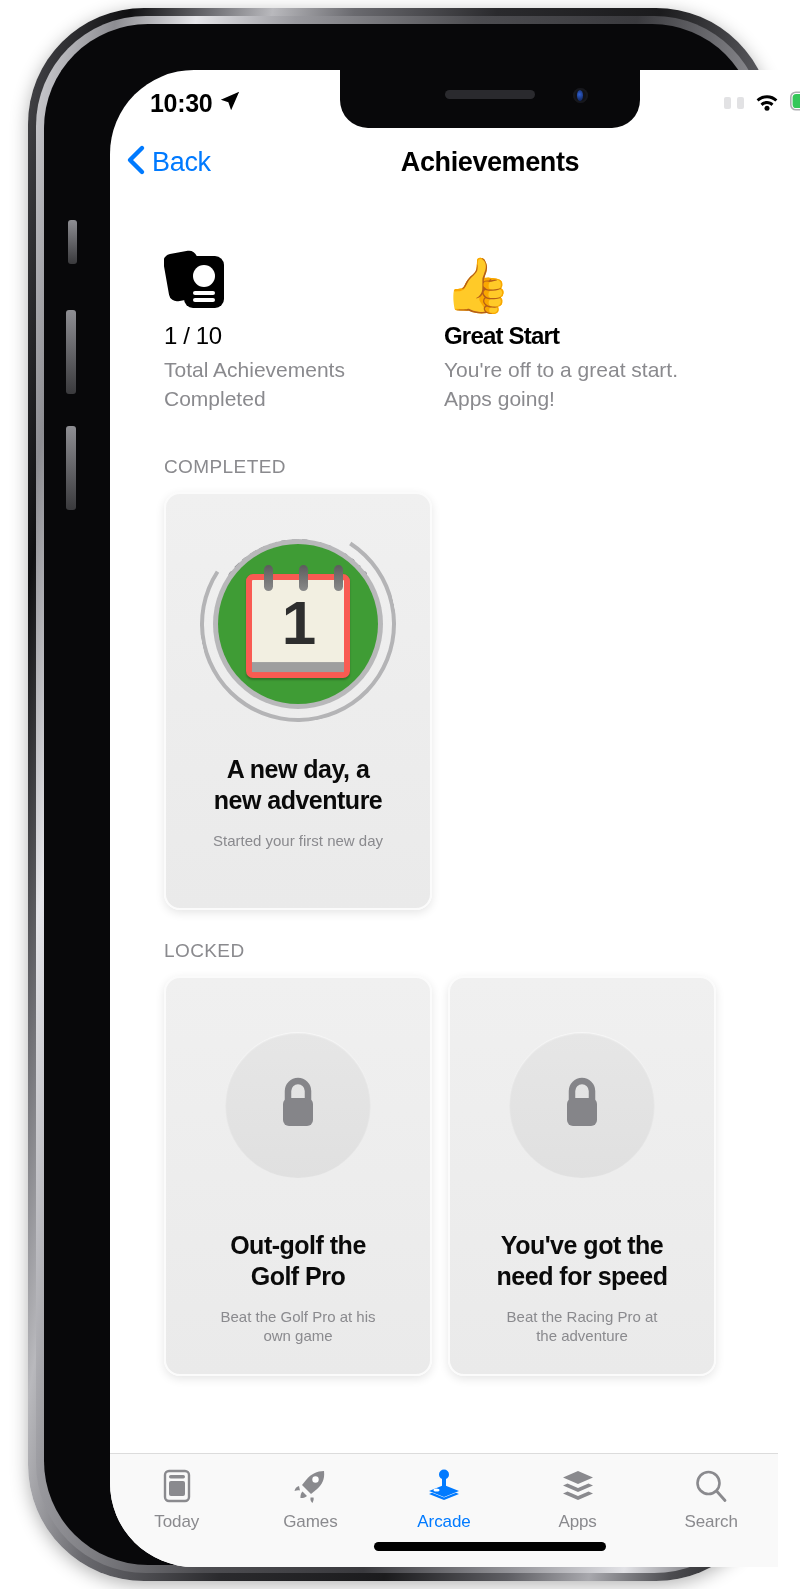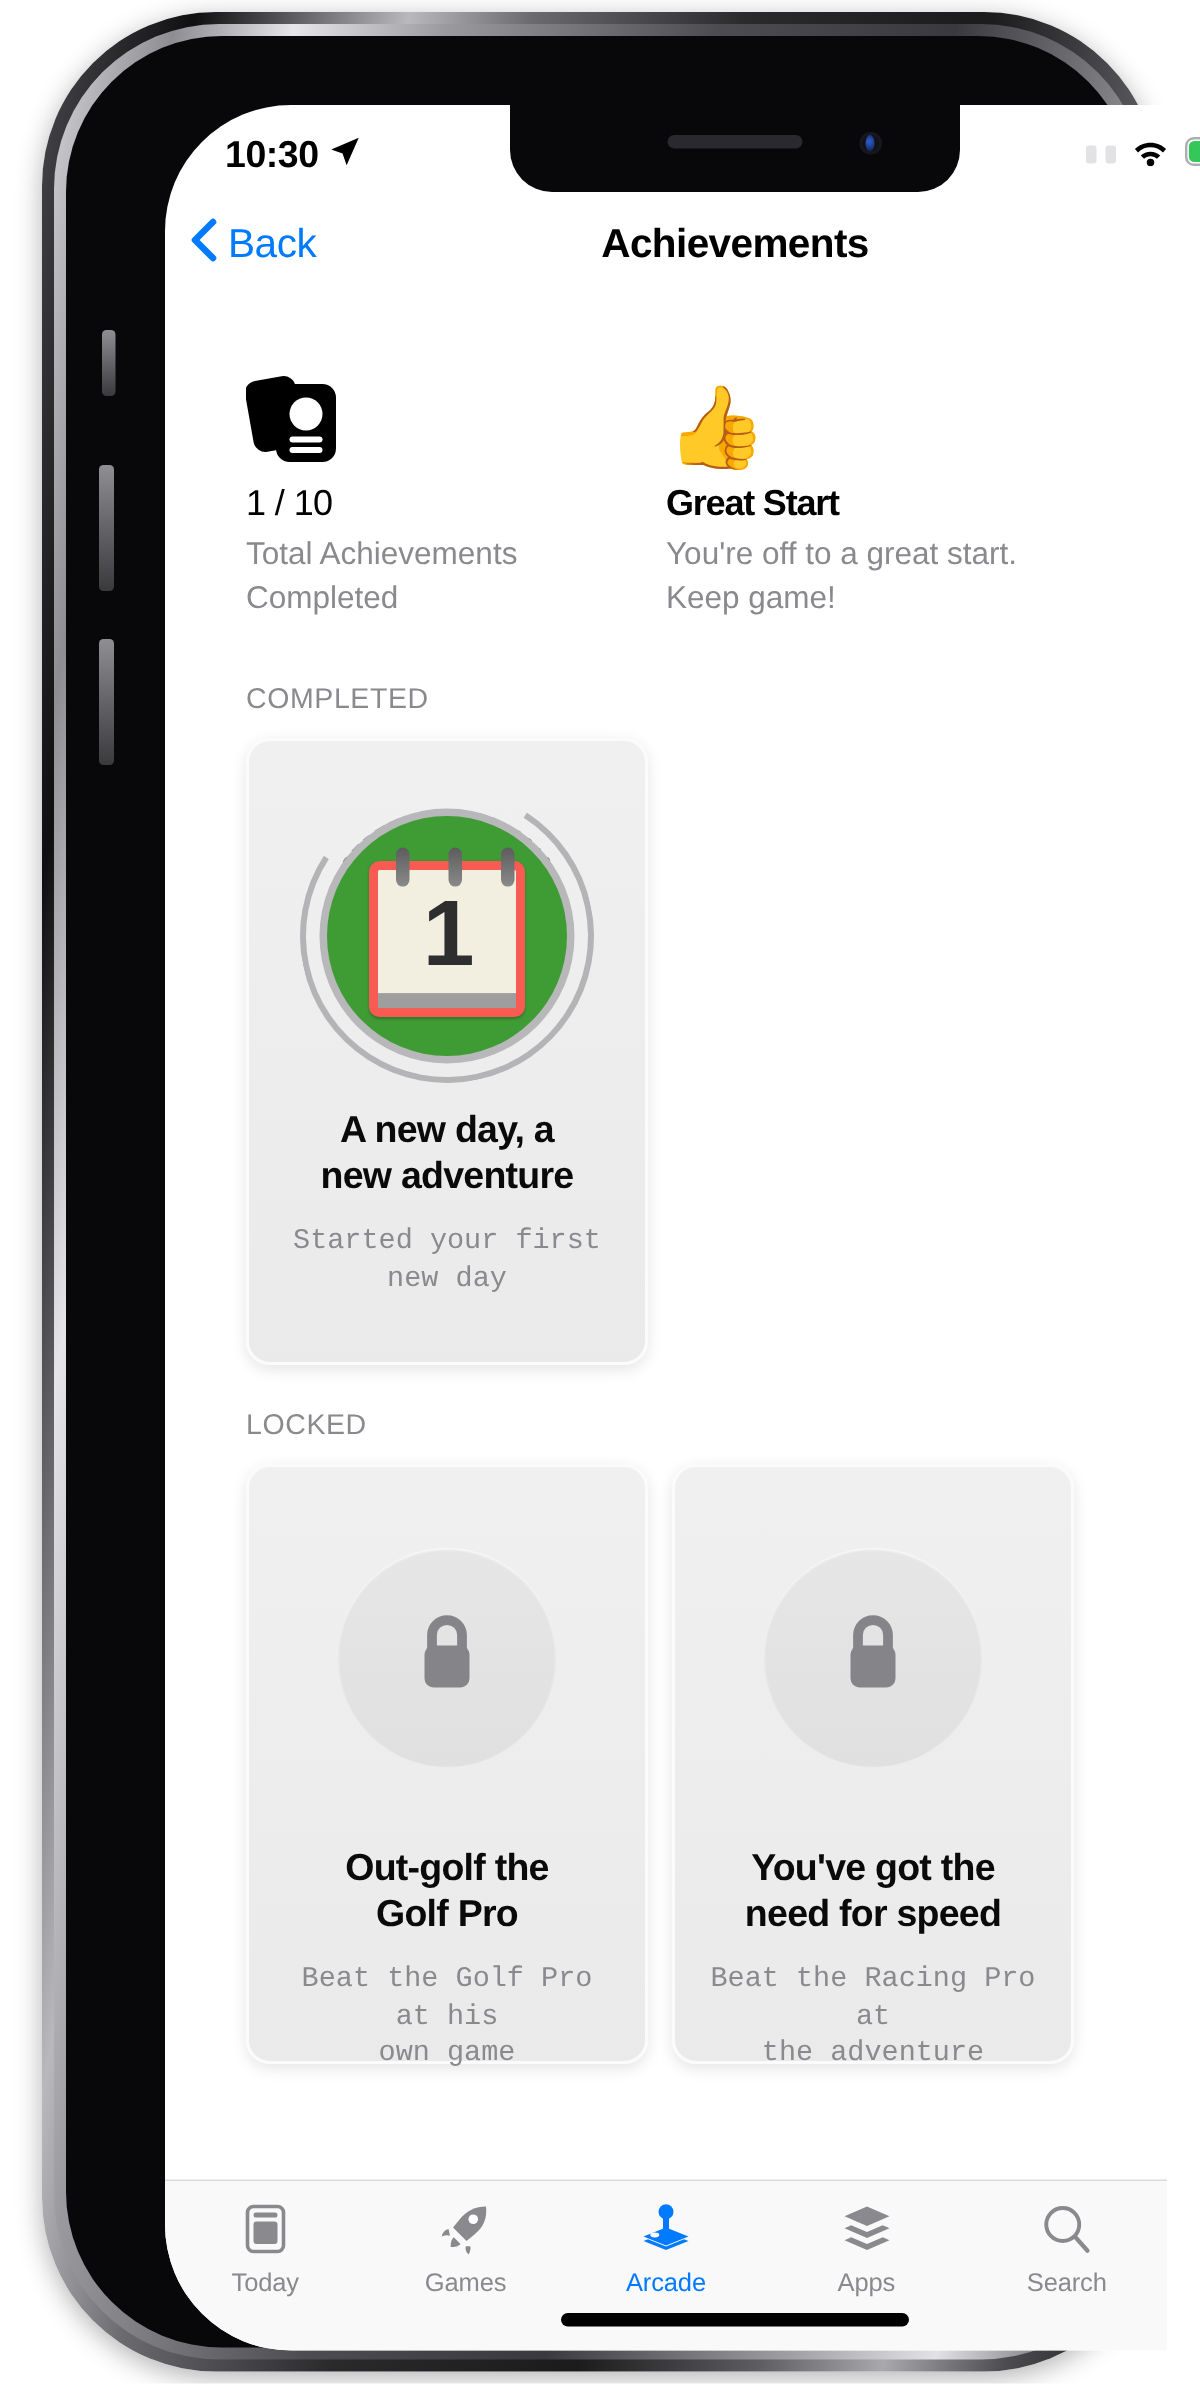--- a/index.html
+++ b/index.html
@@ -155,24 +155,24 @@
 
   .lock-circle {
     width: 146px; height: 146px; border-radius: 50%;
     background: linear-gradient(180deg,#e6e6e6,#e0e0e0);
     margin: 28px auto 0 auto; display: flex; align-items: center; justify-content: center;
     box-shadow: inset 0 1px 2px rgba(255,255,255,0.9);
   }
 
   .ach-title {
     font-size: 25px; font-weight: 700; color: #0a0a0a; line-height: 1.26;
-    letter-spacing: -0.5px; margin-top: 16px;
+    letter-spacing: -0.5px; margin-top: 32px;
   }
   .ach-card.locked .ach-title { margin-top: 52px; }
-  .ach-desc { font-size: 19px; color: #8a8a8e; line-height: 1.3; margin-top: 14px; font-family: Liberation Mono, monospace; }
+  .ach-desc { font-size: 15px; color: #8a8a8e; line-height: 1.3; margin-top: 14px; }
 
   
   .tabbar {
     position: absolute; left: 0; bottom: 0; width: 668px; height: 114px;
     background: #f9f9f9; border-top: 1px solid #dcdcdc;
     display: flex; align-items: flex-start; padding-top: 14px; z-index: 15;
   }
   .tab { flex: 1; display: flex; flex-direction: column; align-items: center; gap: 8px; cursor: pointer; }
   .tab-icon { height: 36px; display: flex; align-items: center; }
   .tab-label { font-size: 17px; color: #8a8a8e; letter-spacing: -0.1px; }
@@ -266,21 +266,21 @@
               <span>Completed</span>
             </div>
           </div>
           <div class="summary-col">
             <div class="sum-icon">
               <span class="sum-emoji">👍</span>
             </div>
             <div class="sum-value bold">Great Start</div>
             <div class="sum-sub">
               <span>You're off to a great start.</span><br>
-              <span>Keep game!</span>
+              <span>Apps going!</span>
             </div>
           </div>
         </div>
 
         <div class="section-title">COMPLETED</div>
         <div class="cards-row">
           <div class="ach-card completed">
             <div class="badge-wrap">
               <div class="badge-ring"></div>
               <svg class="date-arc" viewBox="0 0 200 200">

